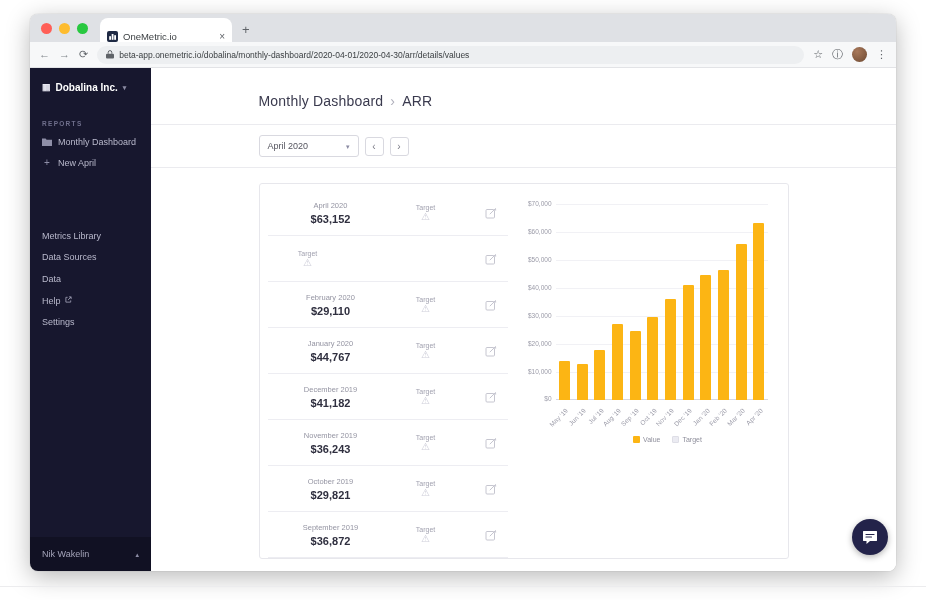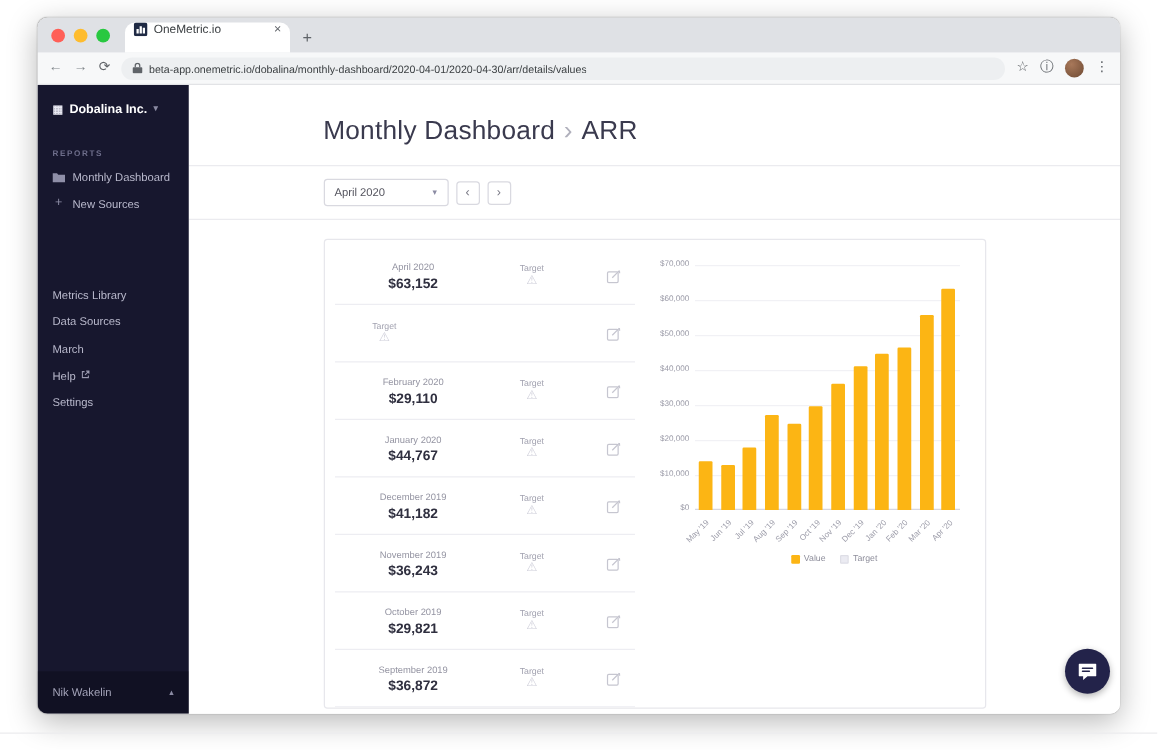--- a/index.html
+++ b/index.html
@@ -7,21 +7,21 @@
 
   .window{position:absolute;left:30px;top:14px;width:866px;height:557px;border-radius:8px;
     box-shadow:0 6px 24px rgba(0,0,0,.28),0 0 1px rgba(0,0,0,.35);overflow:hidden;background:#fff}
 
   
   .tabbar{height:28px;background:#dfe1e5;position:relative;display:flex;align-items:flex-end}
   .traffic{position:absolute;left:11px;top:9px;display:flex;gap:7px}
   .light{width:11px;height:11px;border-radius:50%}
   .light.red{background:#ff5f57}.light.yellow{background:#febc2e}.light.green{background:#28c840}
   .tab{margin-left:70px;width:132px;height:24px;background:#fff;border-radius:8px 8px 0 0;
-    display:flex;align-items:flex-start;gap:5px;padding:0 7px;font-size:9.5px;color:#3c4043}
+    display:flex;align-items:flex-end;gap:5px;padding:0 7px;font-size:9.5px;color:#3c4043}
   .tab-title{flex:1;white-space:nowrap;overflow:hidden}
   .tabclose{font-size:10px;color:#5f6368;cursor:pointer}
   .newtab{margin:0 0 6px 10px;font-size:13px;color:#5f6368;cursor:pointer;line-height:1}
   .navbar{height:26px;background:#f7f8f9;display:flex;align-items:center;padding:0 9px;gap:9px;border-bottom:1px solid #e2e3e6}
   .nav-ic{font-size:11px;color:#80868b;cursor:pointer;line-height:1}
   .nav-ic.dark{color:#5f6368}
   .urlbar{flex:1;height:18px;background:#edeff1;border-radius:9px;display:flex;align-items:center;padding:0 9px;gap:5px;cursor:text}
   .url-text{font-size:8.5px;color:#3c4043;white-space:nowrap;overflow:hidden}
   .avatar{width:15px;height:15px;border-radius:50%;background:radial-gradient(circle at 35% 30%,#a8785a,#6e4a33);cursor:pointer}
 
@@ -37,21 +37,21 @@
   .plus-glyph{color:#8f8fa8;font-size:10px;width:10px;text-align:center;line-height:1}
   .nav-list{margin-top:52px}
   .nav-item{display:flex;align-items:flex-start;gap:4px;padding:5px 12px;font-size:9px;color:#b9b9cc;cursor:pointer;line-height:1.3}
   .nav-item svg{color:#9a9ab0}
   .user{position:absolute;bottom:0;left:0;right:0;padding:12px;font-size:9px;color:#a3a3b8;
     display:flex;justify-content:space-between;align-items:center;background:rgba(0,0,0,.22);cursor:pointer}
 
   .main{flex:1;background:#fff;overflow:hidden}
   .container{width:530px;margin:0 auto}
   .main-header{border-bottom:1px solid #ebebef;padding:25px 0 15px}
-  h1{font-size:21px;font-weight:500;color:#3a3a4e;letter-spacing:.2px}
+  h1{font-size:14px;font-weight:500;color:#3a3a4e;letter-spacing:.2px}
   h1 .sep{color:#b0b0bc;margin:0 7px;font-weight:400}
   .toolbar{border-bottom:1px solid #ebebef;padding:10px 0}
   .toolbar .container{display:flex;align-items:center;gap:6px}
   .period-select{display:inline-flex;align-items:center;justify-content:space-between;width:100px;
     border:1px solid #d9d9e0;border-radius:3px;padding:5px 8px;font-size:9px;color:#55555f;background:#fff;cursor:pointer}
   .pg{width:19px;height:19px;border:1px solid #d9d9e0;border-radius:3px;background:#fff;font-size:10px;color:#7a7a86;
     display:flex;align-items:center;justify-content:center;cursor:pointer}
 
   .card{width:530px;margin:15px auto 0;border:1px solid #e7e7ec;border-radius:3px;height:376px;overflow:hidden;display:flex;background:#fff}
   .tableside{width:248px;padding:6px 0 0 8px}
@@ -134,31 +134,31 @@
       <div>
           <div class="side-item">
             <svg width="10" height="8" viewBox="0 0 10 8" fill="currentColor">
               <path d="M0 .5h3.6l1 1.2H10V8H0z"></path>
             </svg>
             <span>Monthly Dashboard</span>
           </div>
         </div>
       <div class="side-item">
         <span class="plus-glyph">+</span>
-        <span>New Sources</span>
+        <span>New April</span>
       </div>
       <div class="nav-list">
           <div class="nav-item">
             <span>Metrics Library</span>
           </div>
           <div class="nav-item">
             <span>Data Sources</span>
           </div>
           <div class="nav-item">
-            <span>March</span>
+            <span>Data</span>
           </div>
           <div class="nav-item">
             <span>Help</span>
             <svg width="7" height="7" viewBox="0 0 8 8" stroke="currentColor" fill="none" stroke-width="1">
               <path d="M3 1.5H1v5.5h5.5V5"></path>
               <path d="M4.5 1H7v2.5M7 1L3.5 4.5"></path>
             </svg>
           </div>
           <div class="nav-item">
             <span>Settings</span>

